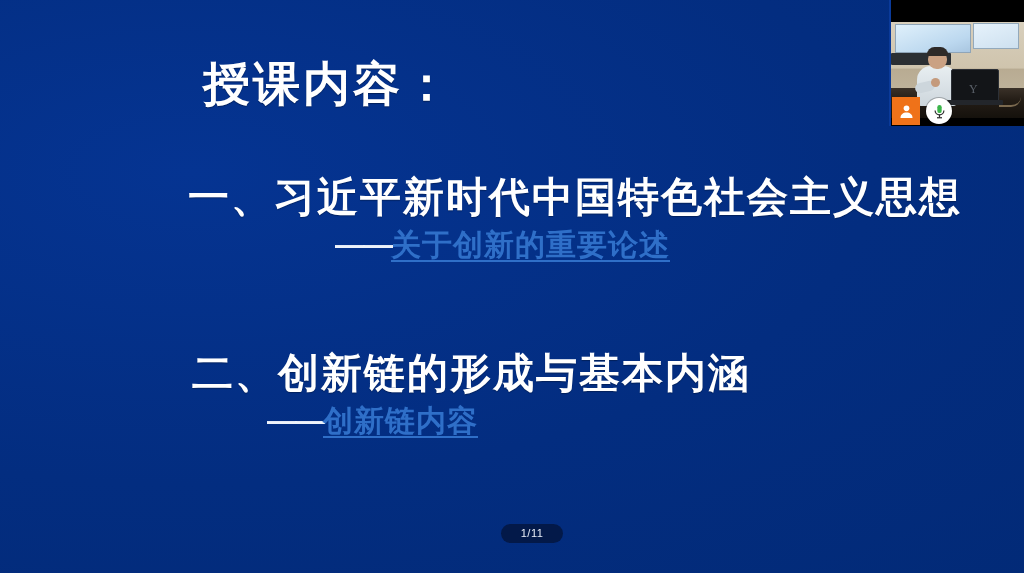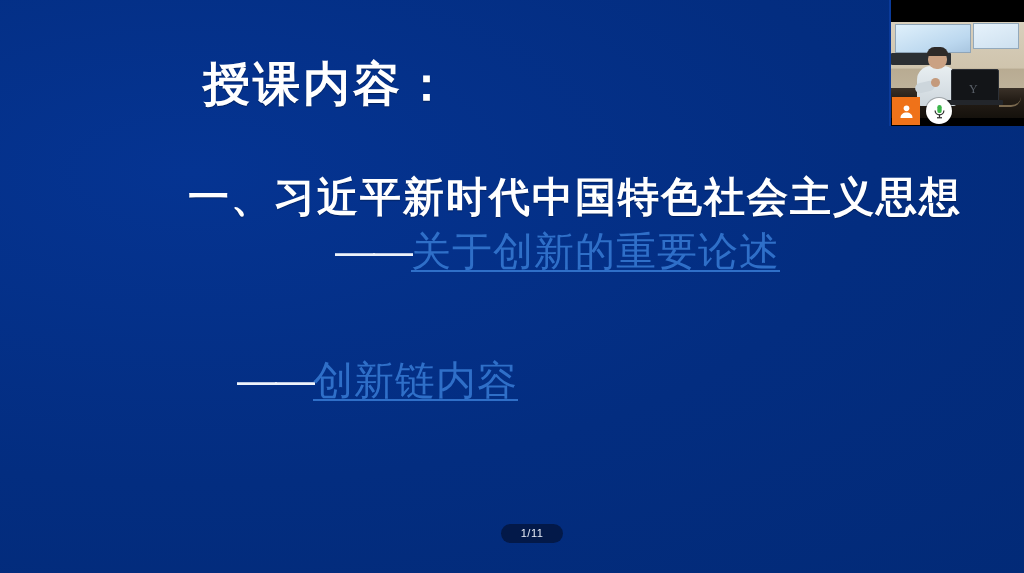--- a/index.html
+++ b/index.html
@@ -45,43 +45,43 @@
     font-size: 41px;
     font-weight: 700;
     color: #ffffff;
     letter-spacing: 2px;
     line-height: 1.15;
     text-shadow: 0 1px 1px rgba(0,0,0,.3);
     margin-left: 28px;
   }
 
   .bullet-sub {
-    font-size: 40px;
-    font-weight: 400;
+    font-size: 30px;
+    font-weight: 700;
     letter-spacing: 1px;
     line-height: 1.2;
     margin-top: 6px;
   }
   .bullet-sub .dash {
     color: #eef3fb;
     letter-spacing: -2px;
     text-decoration: none;
   }
   .bullet-sub .sub-text {
     color: #2f6fc8;
     text-decoration: underline;
     text-decoration-color: #2f6fc8;
     text-underline-offset: 5px;
     text-decoration-thickness: 2px;
   }
 
   #block1 { left: 160px; top: 174px; }
   #block1 .bullet-sub { margin-left: 175px; }
   #block2 { left: 164px; top: 350px; }
-  #block2 .bullet-sub { margin-left: 73px; }
+  #block2 .bullet-sub { margin-left: 103px; }
 
   
   .page-indicator {
     position: absolute;
     left: 50%;
     transform: translateX(-50%);
     top: 524px;
     min-width: 40px;
     padding: 3px 11px 4px;
     border-radius: 13px;
@@ -219,20 +219,21 @@
   <div class="slide-title">授课内容：</div>
 
   <div class="bullet-block" id="block1">
     <div class="bullet-main">一、习近平新时代中国特色社会主义思想</div>
     <div class="bullet-sub">
       <span class="dash">——</span><span class="sub-text">关于创新的重要论述</span>
     </div>
   </div>
 
   <div class="bullet-block" id="block2">
+    <div class="bullet-main">二、创新链的形成与基本内涵</div>
     <div class="bullet-sub">
       <span class="dash">——</span><span class="sub-text">创新链内容</span>
     </div>
   </div>
 
   <div class="page-indicator">1/11</div>
 
   <div class="panel-handle"></div>
 
   <div class="webcam">

